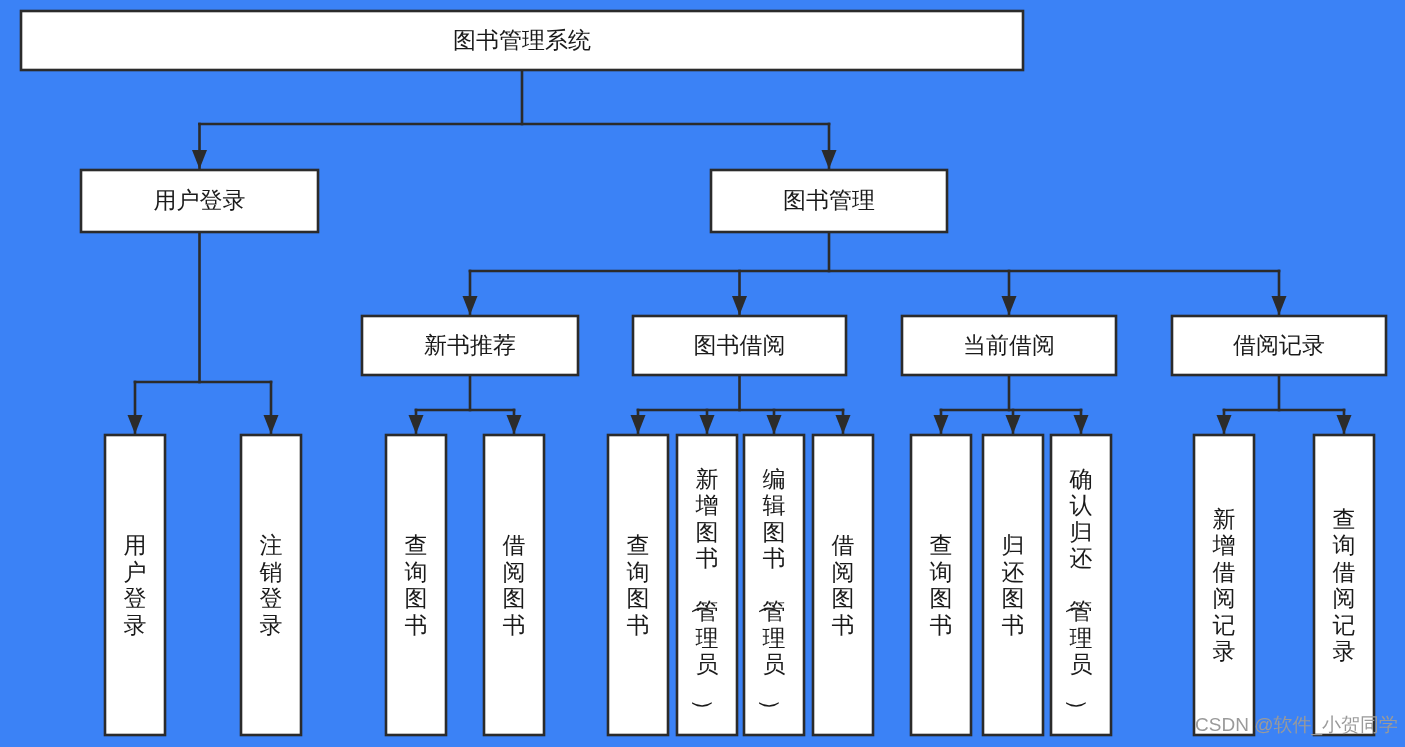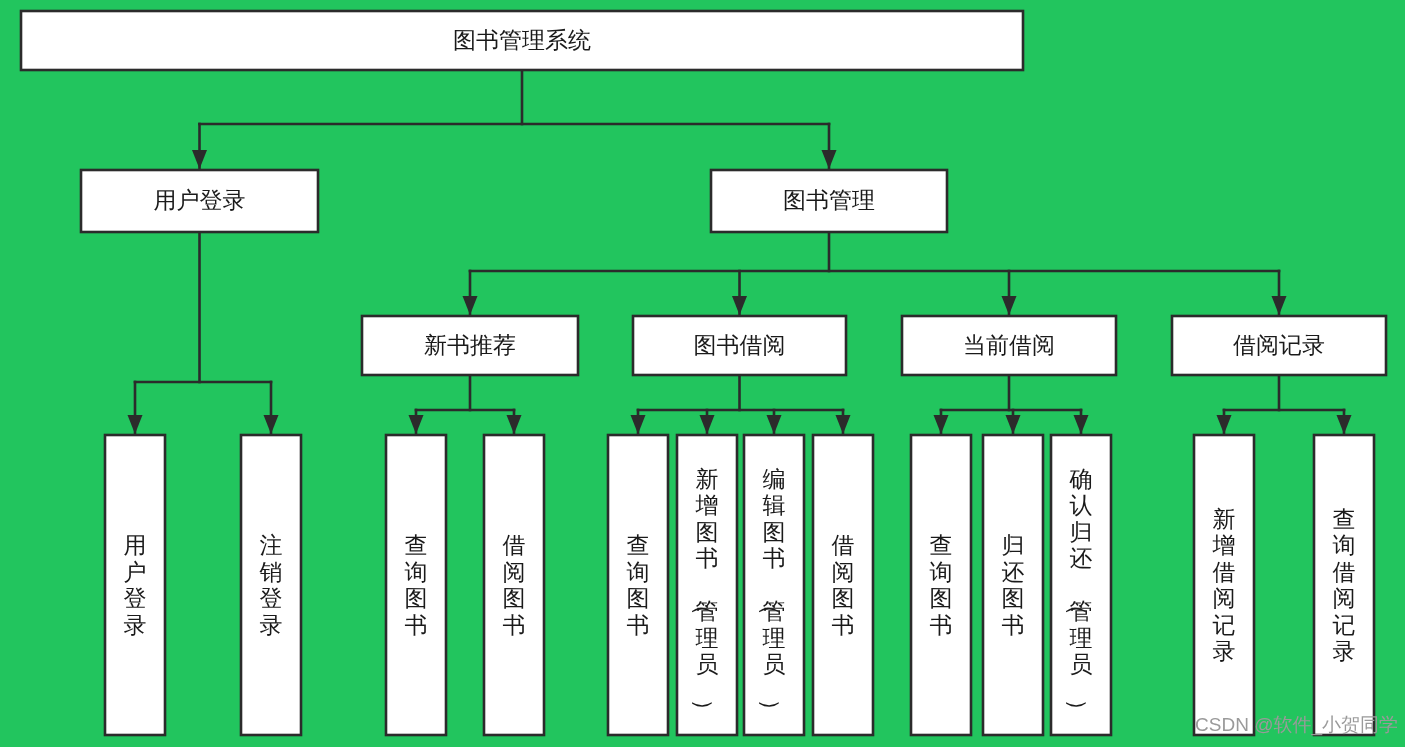--- a/index.html
+++ b/index.html
@@ -8,21 +8,21 @@
     padding: 0;
     background: #ffffff;
   }
   body {
     font-family: "Liberation Sans", "DejaVu Sans", sans-serif;
   }
   #diagram-root {
     position: relative;
     width: 1405px;
     height: 747px;
-    background: #22c55e;
+    background: #3b82f6;
     overflow: hidden;
   }
   #diagram-svg {
     position: absolute;
     left: 0;
     top: 0;
     width: 1405px;
     height: 747px;
   }
   .node-box {

